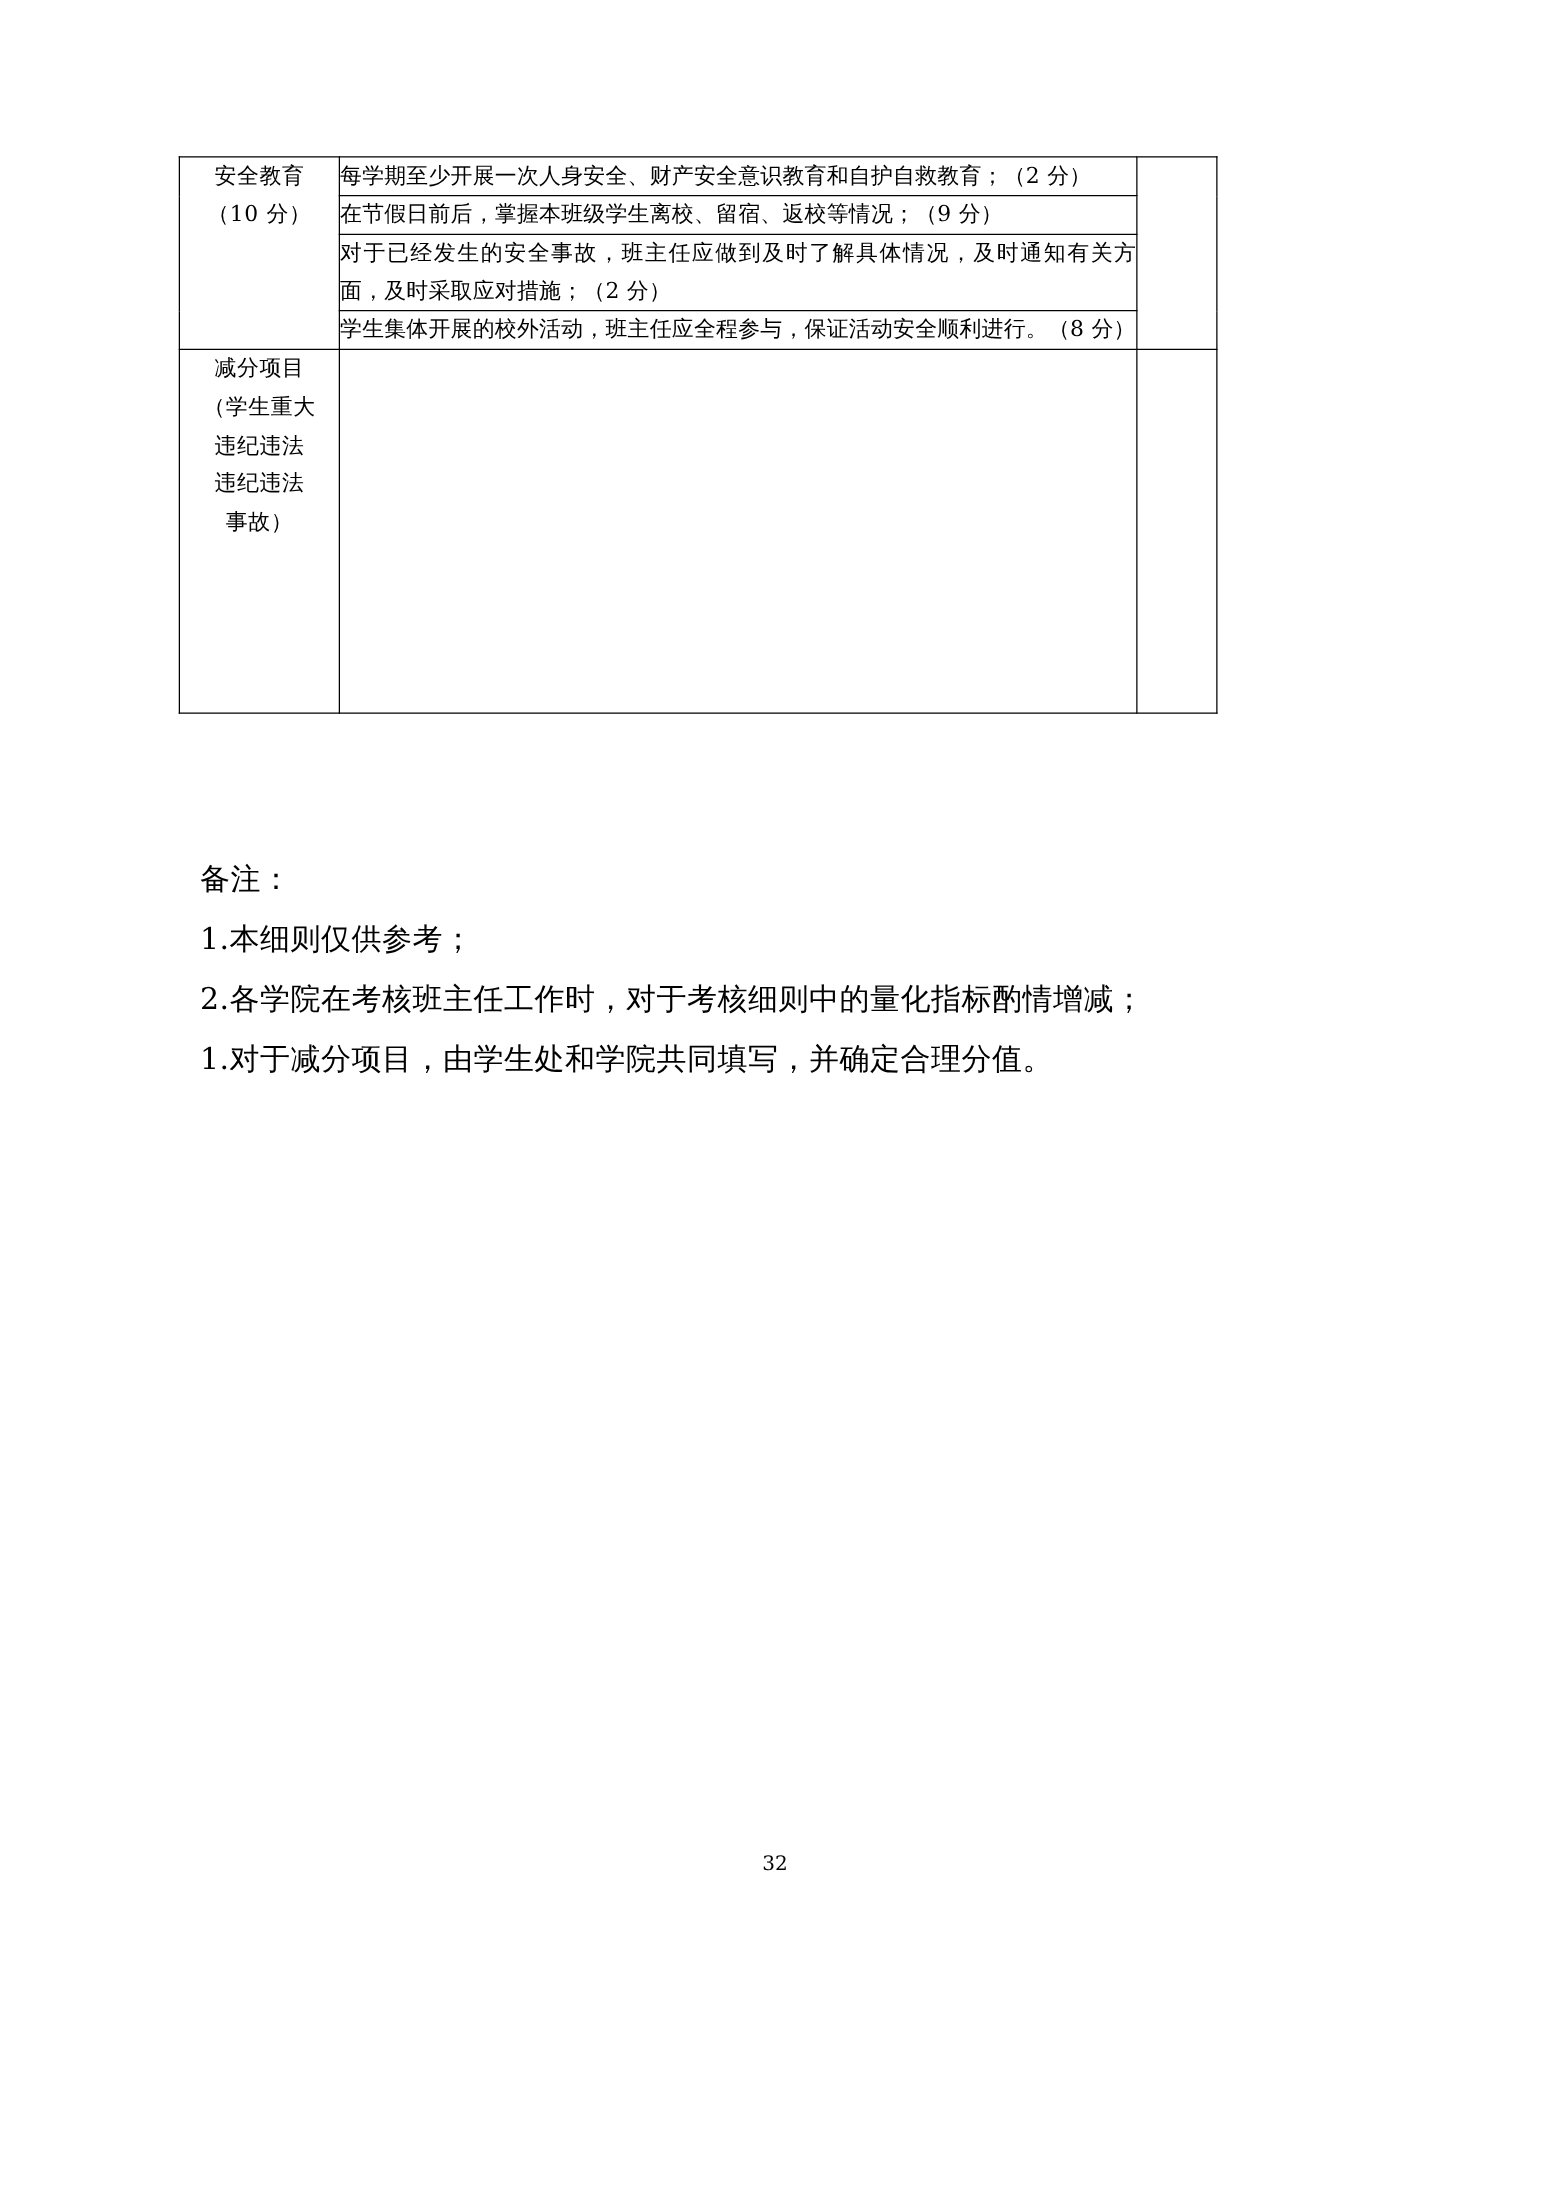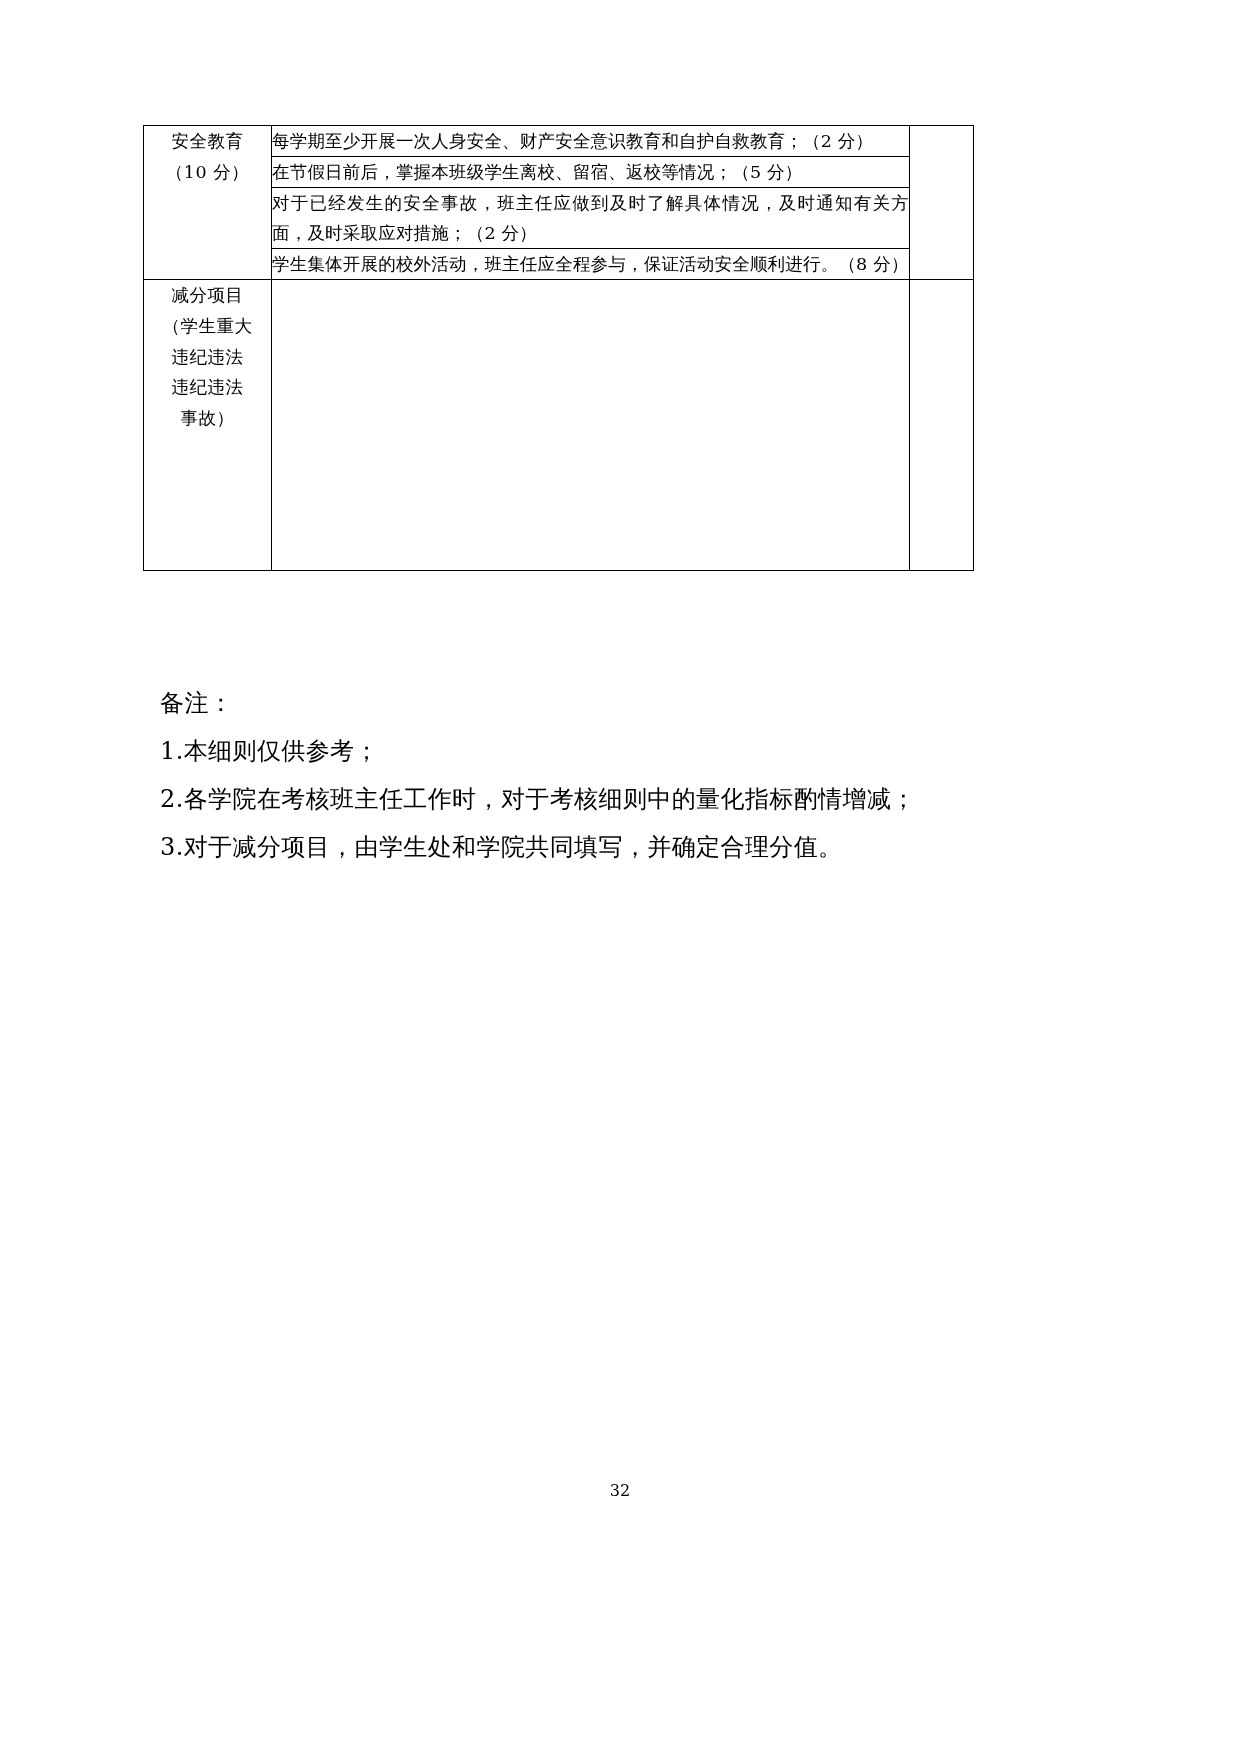--- a/index.html
+++ b/index.html
@@ -101,21 +101,21 @@
 
       <tr>
         <td class="label-cell" rowspan="4">
           <div>安全教育</div>
           <div>（10 分）</div>
         </td>
         <td class="body-cell">每学期至少开展一次人身安全、财产安全意识教育和自护自救教育；（2 分）</td>
         <td class="score-cell" rowspan="4"></td>
       </tr>
       <tr>
-        <td class="body-cell">在节假日前后，掌握本班级学生离校、留宿、返校等情况；（5 分）</td>
+        <td class="body-cell">在节假日前后，掌握本班级学生离校、留宿、返校等情况；（9 分）</td>
       </tr>
       <tr>
         <td class="body-cell">对于已经发生的安全事故，班主任应做到及时了解具体情况，及时通知有关方面，及时采取应对措施；（2 分）</td>
       </tr>
       <tr>
         <td class="body-cell">学生集体开展的校外活动，班主任应全程参与，保证活动安全顺利进行。（8 分）</td>
       </tr>
 
       <tr>
         <td class="label-cell tall-cell">
@@ -128,18 +128,18 @@
         <td class="body-cell tall-cell"></td>
         <td class="score-cell tall-cell"></td>
       </tr>
     </tbody>
   </table>
 
   <div class="notes">
     <div class="note-line">备注：</div>
     <div class="note-line">1.本细则仅供参考；</div>
     <div class="note-line">2.各学院在考核班主任工作时，对于考核细则中的量化指标酌情增减；</div>
-    <div class="note-line">3.对于减分项目，由学生处和学院共同填写，并确定合理分值。</div>
+    <div class="note-line">1.对于减分项目，由学生处和学院共同填写，并确定合理分值。</div>
   </div>
 
   <div class="page-number">32</div>
 
 </div>
 
 </body></html>

